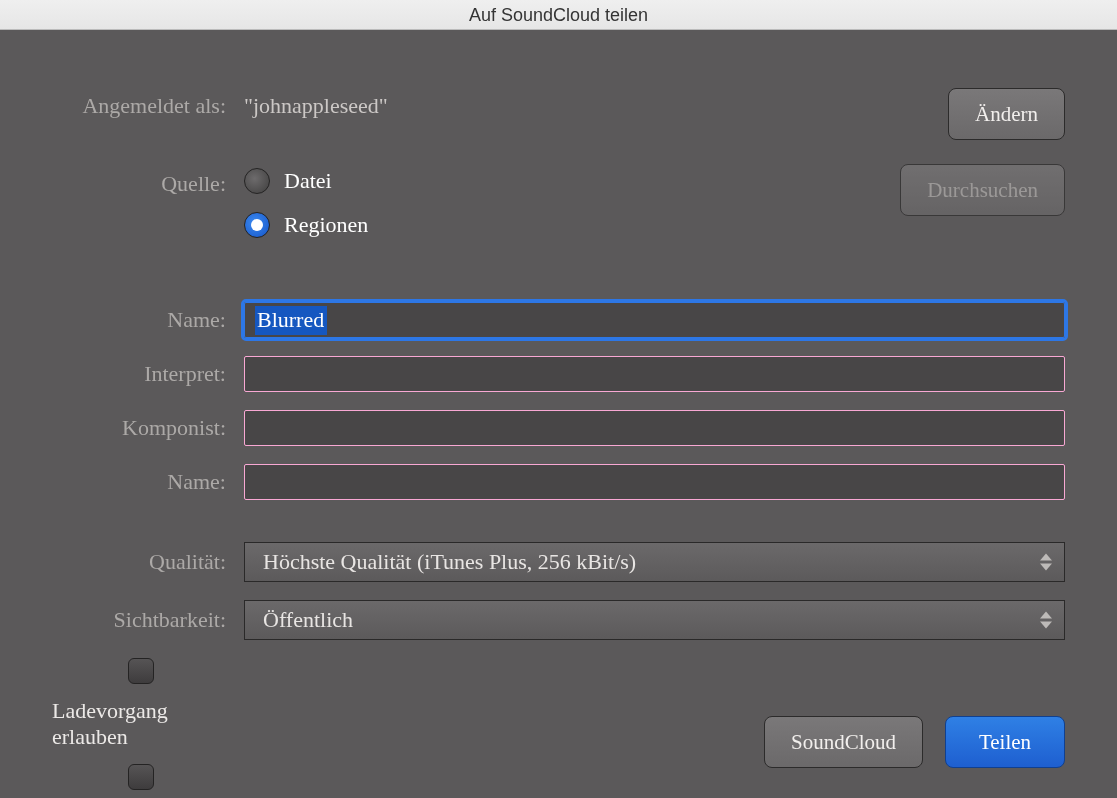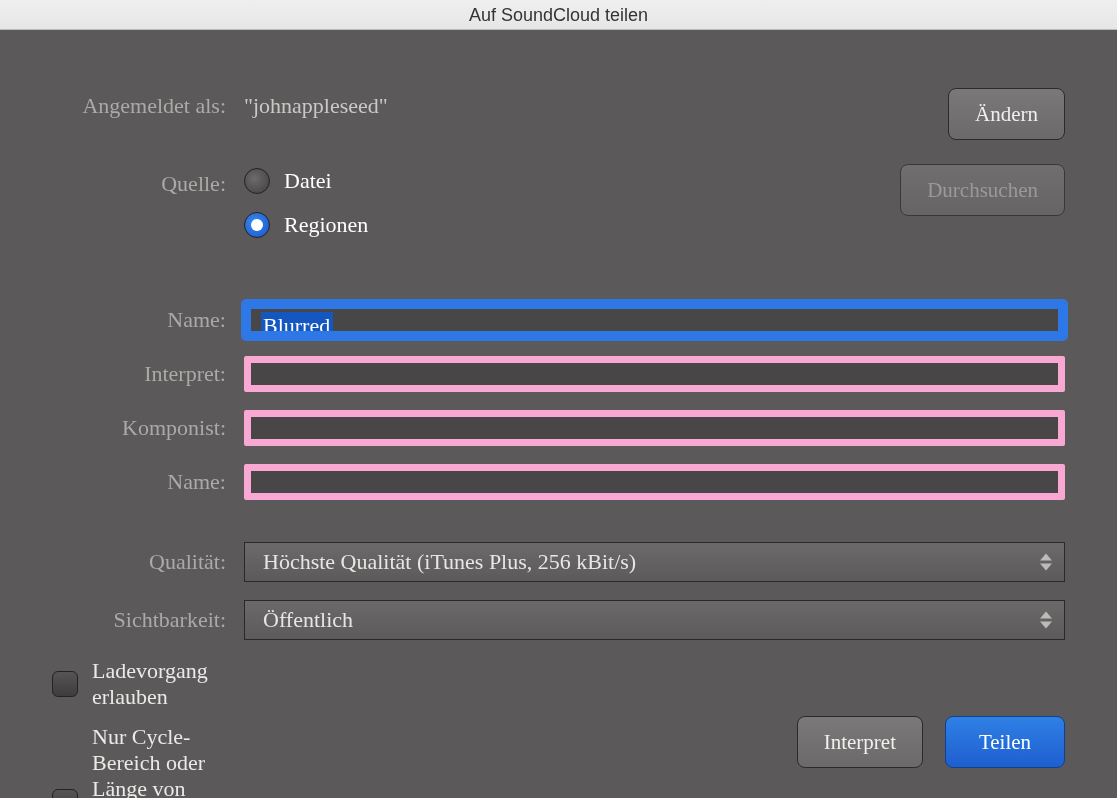--- a/index.html
+++ b/index.html
@@ -110,21 +110,21 @@
       transform: translate(-50%, -50%);
     }
     .radio-dot.checked {
       background: radial-gradient(circle at 40% 40%, #3c8af0, #1454c8);
     }
     
     .text-input {
       width: 100%;
       height: 36px;
       background: #484647;
-      border: 7px solid #f9a8d4;
+      border: 1px solid #f9a8d4;
       border-radius: 2px;
       padding-left: 12px;
       color: #eae7e5;
       font-size: 22px;
       line-height: 34px;
       position: relative;
       overflow: hidden;
     }
     .text-input.focused {
       outline: 3px solid #2d77e6;
@@ -164,20 +164,21 @@
       border-right: 6px solid transparent;
     }
     .stepper .tri.up { border-bottom: 7px solid #bdbab8; }
     .stepper .tri.down { border-top: 7px solid #bdbab8; }
     
     .check-row {
       display: flex;
       align-items: center;
       gap: 14px;
       color: #ece9e7;
+      flex-direction: column;
     }
     .checkbox {
       width: 26px; height: 26px;
       border-radius: 6px;
       background: linear-gradient(#565455, #3e3c3d);
       border: 1px solid #242323;
       flex: 0 0 auto;
     }
     .check-stack { display: flex; flex-direction: column; gap: 14px; }
     
@@ -297,21 +298,21 @@
         <div class="check-row">
           <span class="checkbox"></span>
           <span>Nur Cycle-Bereich oder Länge von ausgewählten Regionen exportieren</span>
         </div>
       </div>
 
     </div>
 
     <div class="footer">
       <div class="btn">
-        <span>Interpret</span>
+        <span>SoundCloud</span>
       </div>
       <div class="btn primary">
         <span>Teilen</span>
       </div>
     </div>
 
   </div>
 </div>
 
 </body></html>

